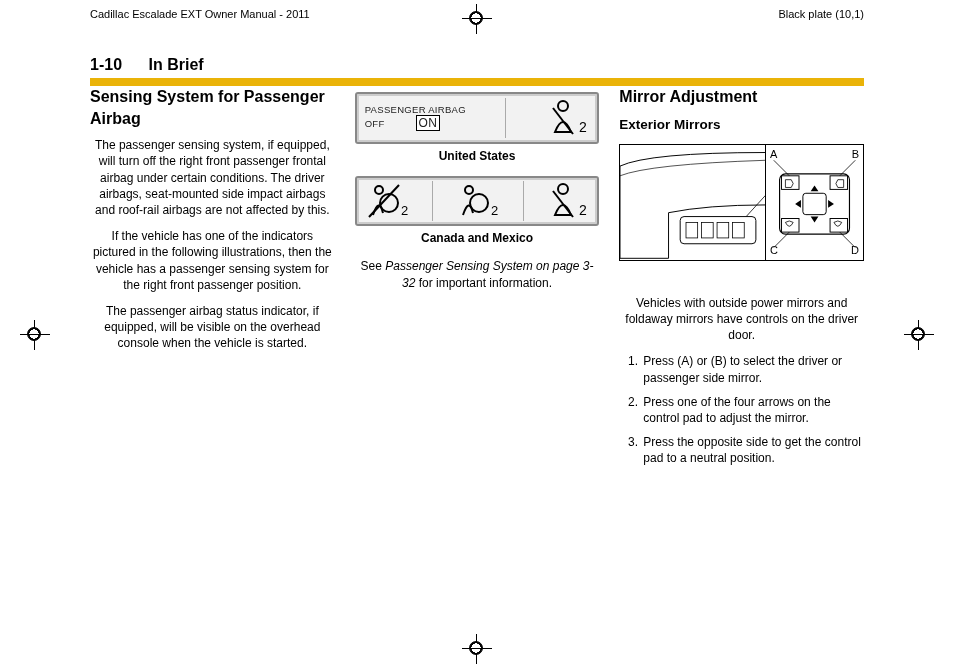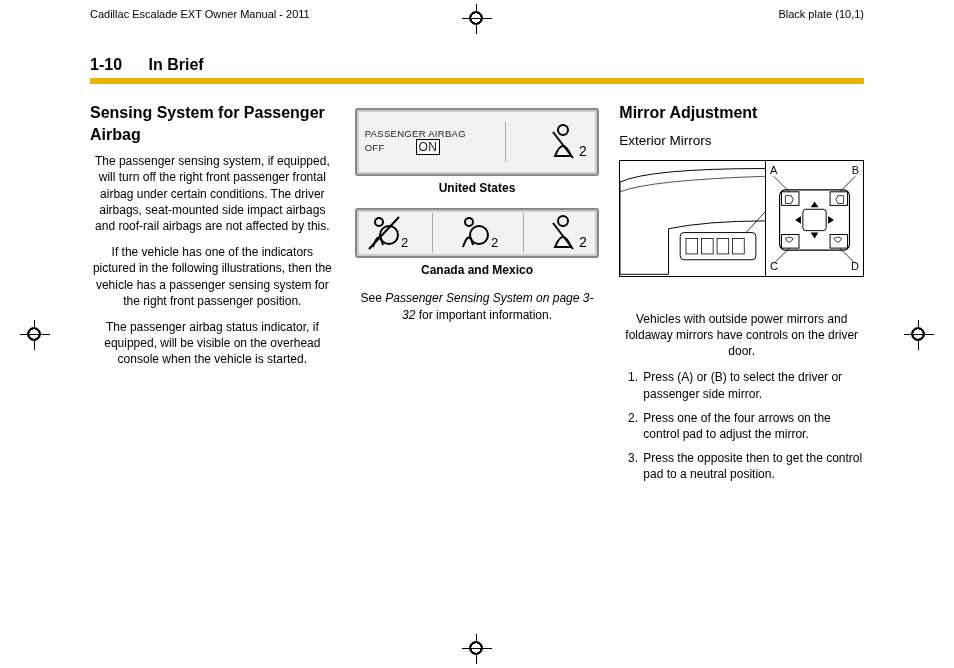--- a/index.html
+++ b/index.html
@@ -52,58 +52,57 @@
     position: absolute;
   }
   .side-mark-left { left: 20px; top: 320px; }
   .side-mark-right { right: 20px; top: 320px; }
   .bottom-mark { left: 50%; bottom: 4px; transform: translateX(-50%); }
 
   .page {
     margin: 30px 90px 0 90px;
   }
   .page-header {
-    border-bottom: 6px solid #eab308;
+    border-bottom: 8px solid #eab308;
     padding-bottom: 4px;
-    margin-bottom: 18px;
     font-weight: bold;
     font-size: 16px;
   }
   .page-num { margin-right: 22px; }
   .columns {
     display: flex;
     gap: 20px;
   }
   .col { flex: 1; font-size: 12px; line-height: 1.35; }
   h2 {
     font-size: 16px;
     margin: 0 0 8px 0;
     font-weight: bold;
   }
   h3 {
     font-size: 13.5px;
     margin: 6px 0 10px 0;
-    font-weight: normal;
+    font-weight: bold;
   }
   p { margin: 0 0 10px 0; text-align: center; }
   .caption {
     text-align: center;
     font-weight: bold;
     font-size: 12px;
     margin: 4px 0 12px 0;
   }
   .ref-italic { font-style: italic; }
   ol { margin: 0 0 6px 0; padding-left: 22px; }
   ol li { margin-bottom: 8px; padding-left: 2px; }
 
   .indicator-box {
     border: 2px solid #888;
     border-radius: 3px;
     background: #f2f2f2;
-    height: 68px;
+    height: 52px;
     display: flex;
     align-items: center;
     justify-content: space-between;
     padding: 0 8px;
     box-sizing: border-box;
     margin: 6px 0 4px 0;
     box-shadow: inset 0 0 0 2px #ccc;
   }
   .indicator-box.small {
     height: 50px;
@@ -293,17 +292,17 @@
           <span class="corner-label" style="right:4px; top:2px;">B</span>
           <span class="corner-label" style="left:4px; bottom:2px;">C</span>
           <span class="corner-label" style="right:4px; bottom:2px;">D</span>
         </div>
       </div>
 
       <p>Vehicles with outside power mirrors and foldaway mirrors have controls on the driver door.</p>
       <ol>
         <li>Press (A) or (B) to select the driver or passenger side mirror.</li>
         <li>Press one of the four arrows on the control pad to adjust the mirror.</li>
-        <li>Press the opposite then to get the control pad to a neutral position.</li>
+        <li>Press the opposite side to get the control pad to a neutral position.</li>
       </ol>
     </div>
   </div>
 </div>
 
 </body></html>

